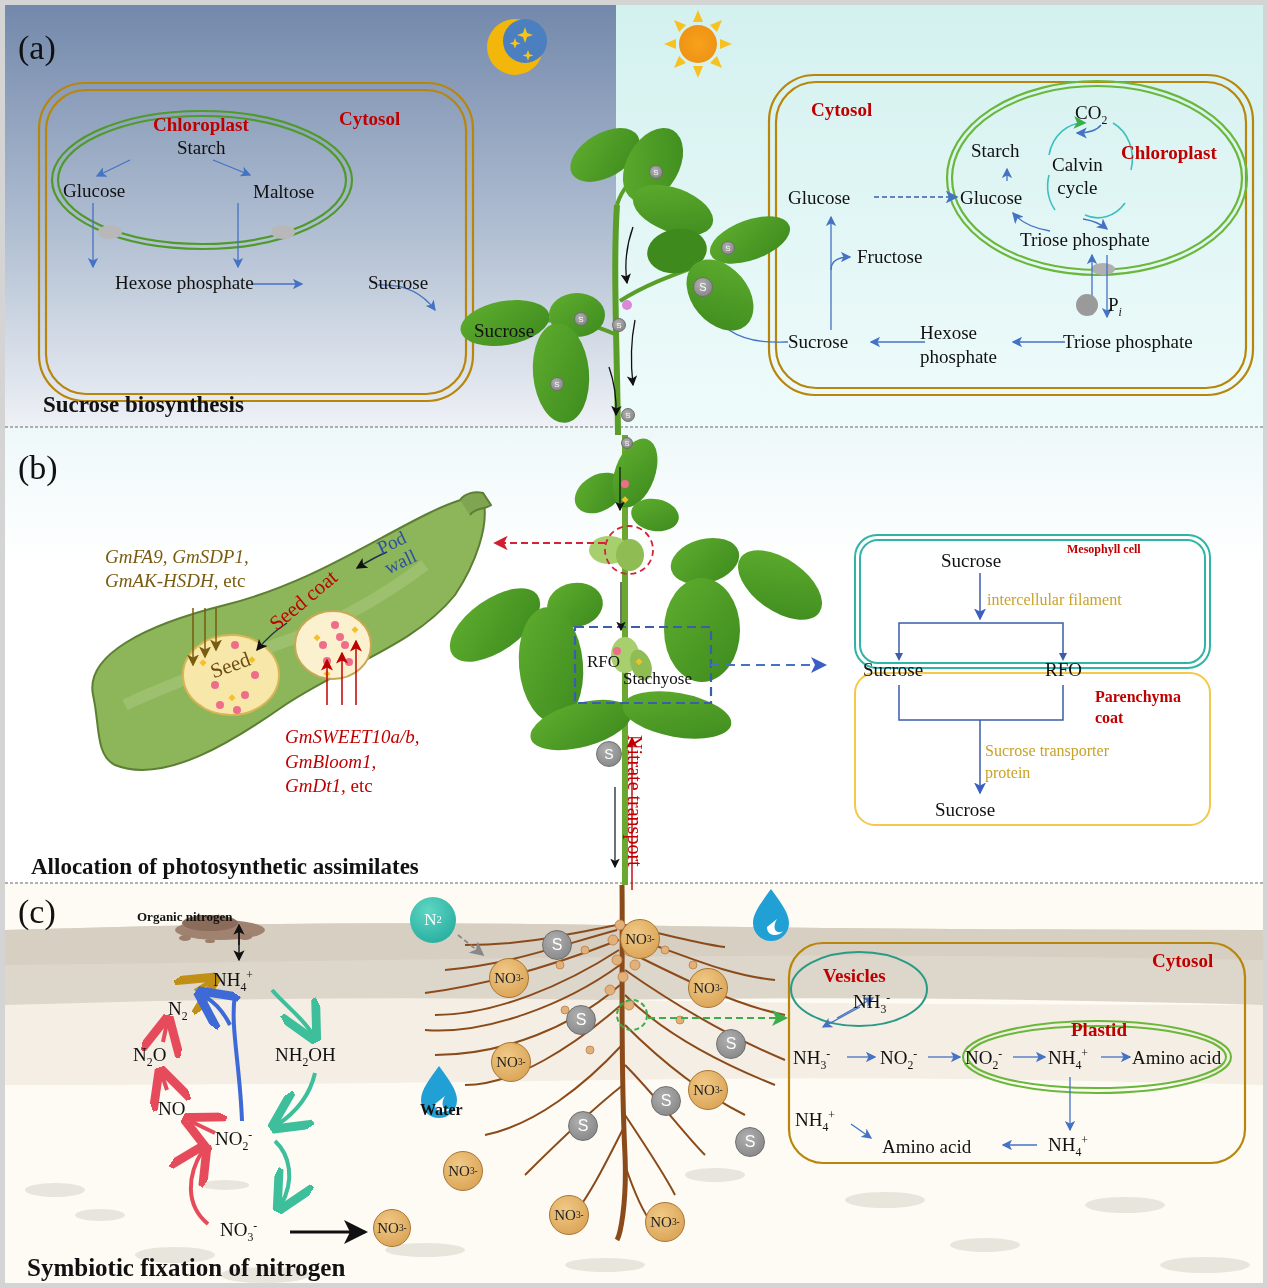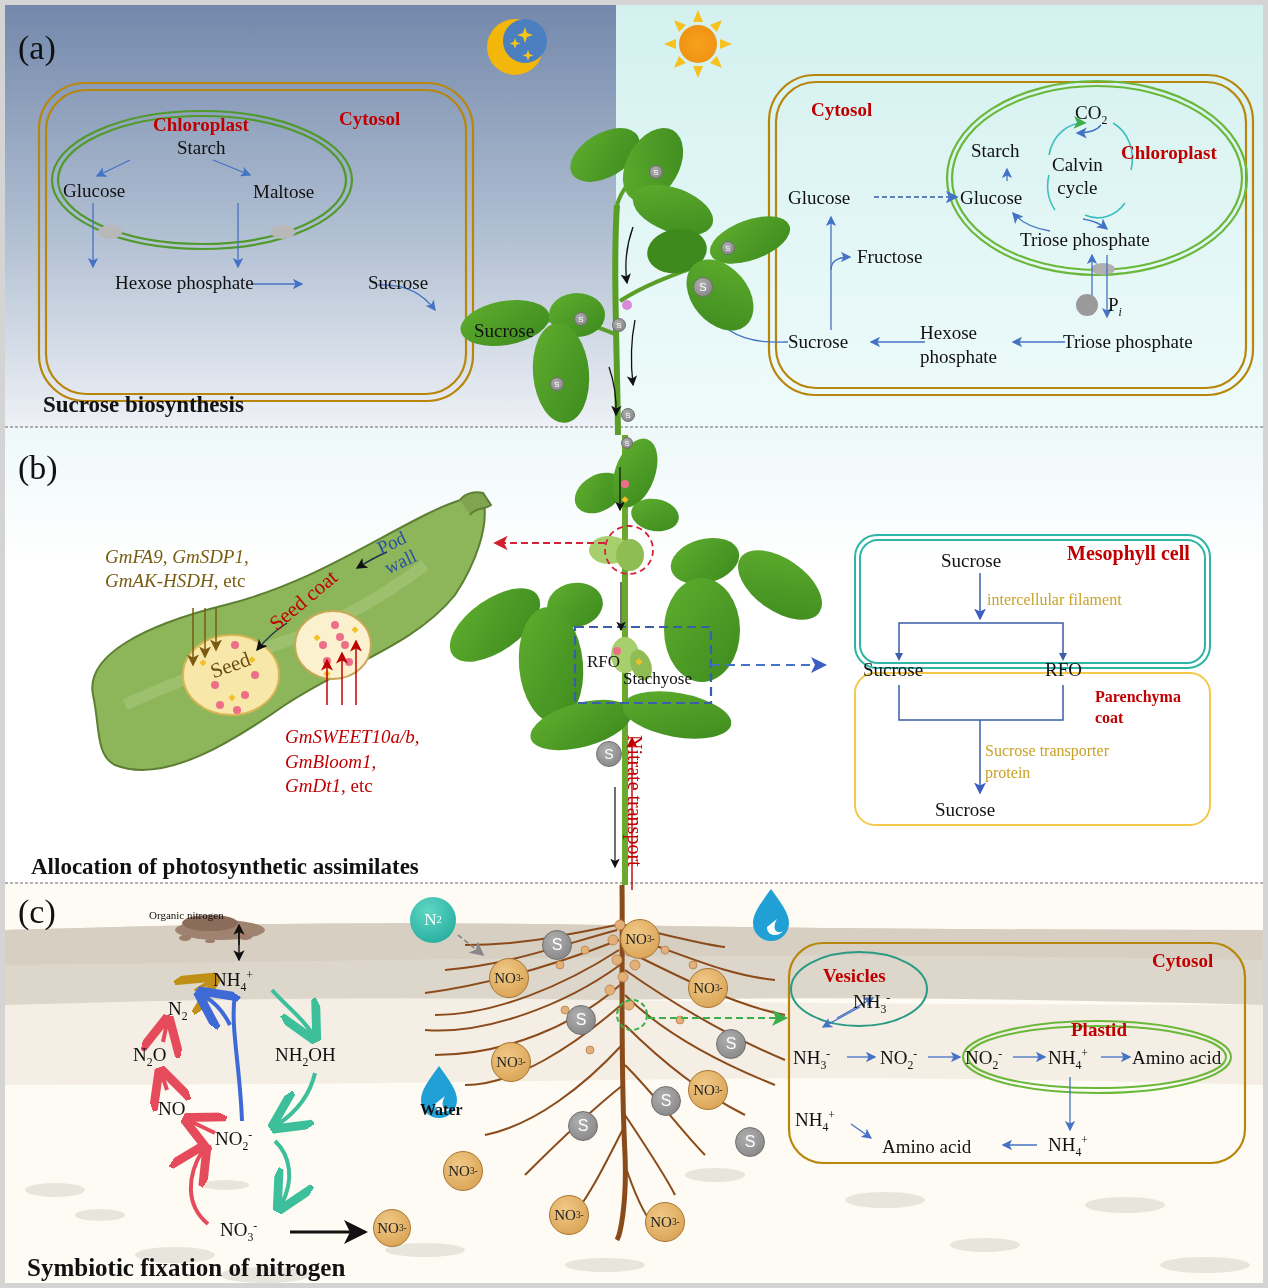--- a/index.html
+++ b/index.html
@@ -417,33 +417,33 @@
   <span>GmSWEET10a/b,</span><br>
   <span>GmBloom1,</span><br>
   <span>GmDt1,</span><span style="font-style:normal"> etc</span>
 </div>
 
 <div class="t" style="left:582px;top:648px;font-size:17px;">RFO</div>
 <div class="t" style="left:618px;top:665px;font-size:17px;">Stachyose</div>
 <div class="t" style="left:614px;top:808px;color:#c00000;font-size:20px;transform:rotate(90deg);transform-origin:left top;left:640px;top:730px;">Nitrate transport</div>
 <div class="chip s-chip" style="left:591px;top:736px;width:24px;height:24px;font-size:14px;">S</div>
 
-<div class="t red" style="left:1062px;top:538px;font-size:20px;">Mesophyll cell</div>
+<div class="t red" style="left:1062px;top:538px;font-size:12px;">Mesophyll cell</div>
 <div class="t red" style="left:1090px;top:682px;font-size:16px;line-height:1.3;"><span>Parenchyma</span><br><span>coat</span></div>
 <div class="t" style="left:936px;top:546px;">Sucrose</div>
 <div class="t" style="left:982px;top:587px;font-size:16px;color:#c9a227;">intercellular filament</div>
 <div class="t" style="left:858px;top:655px;">Sucrose</div>
 <div class="t" style="left:1040px;top:655px;">RFO</div>
 <div class="t" style="left:980px;top:735px;font-size:16px;color:#c9a227;line-height:1.4;"><span>Sucrose transporter</span><br><span>protein</span></div>
 <div class="t" style="left:930px;top:795px;">Sucrose</div>
 
 <div class="t panel" style="left:13px;top:890px;">(c)</div>
 <div class="t sect" style="left:22px;top:1250px;font-size:25px;">Symbiotic fixation of nitrogen</div>
 
-<div class="t" style="left:144px;top:905px;font-size:11px;">Organic nitrogen</div>
+<div class="t" style="left:132px;top:905px;font-size:13px;font-weight:bold;">Organic nitrogen</div>
 <div class="t" style="left:208px;top:965px;"><span>NH</span><sub>4</sub><sup>+</sup></div>
 <div class="t" style="left:163px;top:994px;"><span>N</span><sub>2</sub></div>
 <div class="t" style="left:128px;top:1040px;"><span>N</span><sub>2</sub>O</div>
 <div class="t" style="left:270px;top:1040px;"><span>NH</span><sub>2</sub>OH</div>
 <div class="t" style="left:153px;top:1094px;">NO</div>
 <div class="t" style="left:210px;top:1124px;"><span>NO</span><sub>2</sub><sup>-</sup></div>
 <div class="t" style="left:215px;top:1215px;"><span>NO</span><sub>3</sub><sup>-</sup></div>
 
 <div class="chip" style="left:405px;top:892px;width:46px;height:46px;background:radial-gradient(circle at 40% 30%,#5fd6c4,#1aa597);color:#fff;font-family:'Liberation Serif',serif;font-size:17px;">
       <span>N</span>

